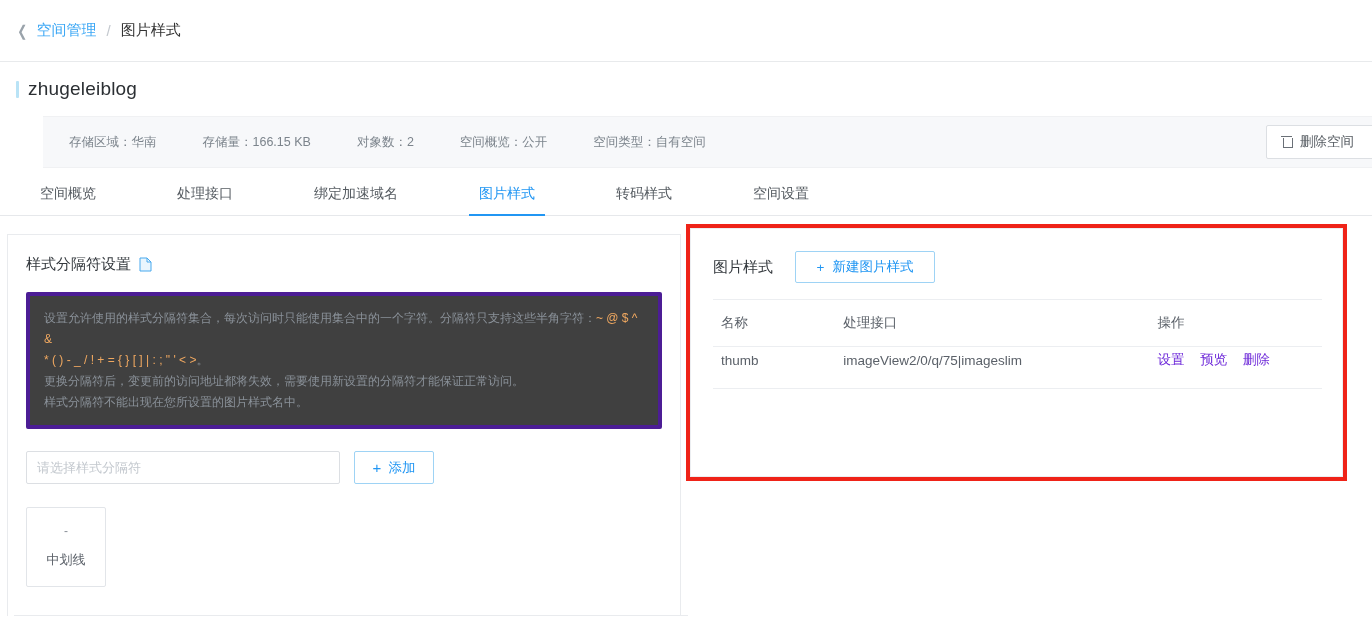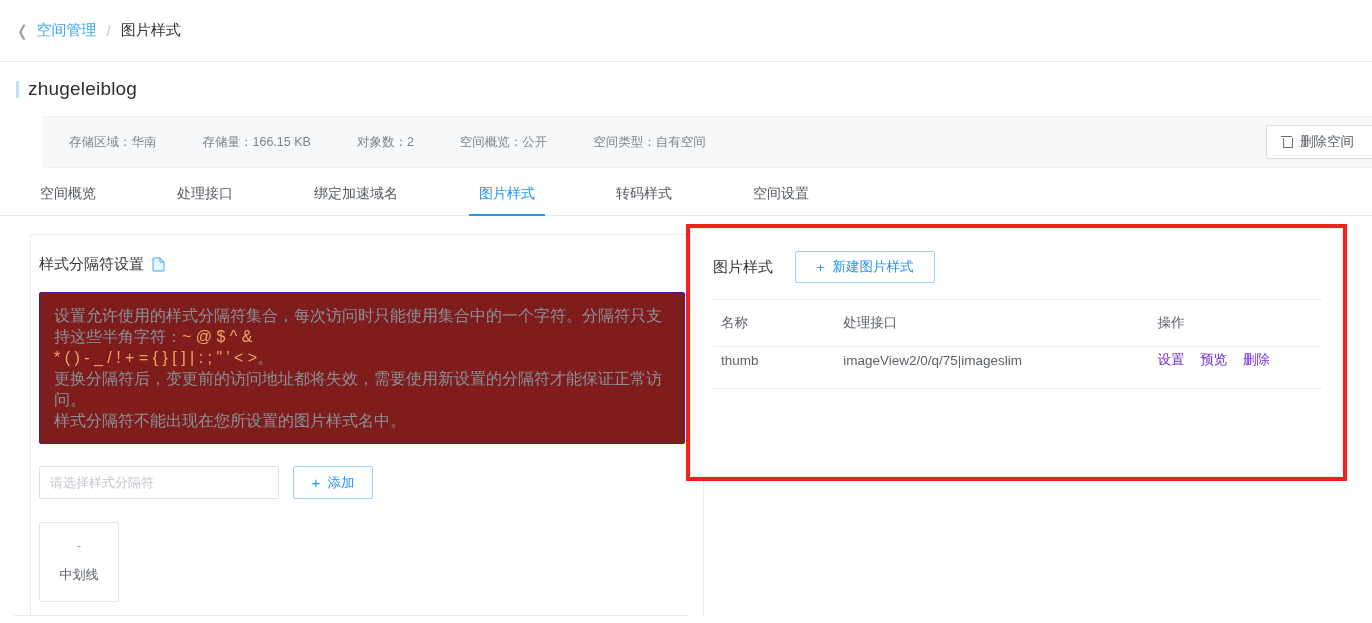--- a/index.html
+++ b/index.html
@@ -120,50 +120,50 @@
     left: 10px; right: 10px; bottom: -1px;
     height: 2px;
     background: #2196f3;
   }
 
   
   .body-area { position: relative; height: 400px; }
 
   .left-panel {
     position: absolute;
-    left: 30px; top: 18px;
+    left: 7px; top: 18px;
     width: 674px;
     height: 382px;
     background: #fff;
     border: 1px solid #e9ebee;
     border-bottom: none;
-    padding: 20px 18px 0 8px;
+    padding: 20px 18px 0 18px;
   }
   .panel-head {
     display: flex; align-items: center; gap: 8px;
     font-size: 15px; color: #33383d;
     margin-bottom: 18px;
   }
   .doc-icon { width: 13px; height: 15px; position: relative; display:inline-block; }
   .doc-icon svg { display:block; }
 
   .notice {
-    background: #7f1d1d;
-    border: 1px solid #4c1d95;
+    background: #404040;
+    border: 4px solid #4c1d95;
     border-radius: 2px;
     padding: 12px 14px;
-    font-size: 16px;
+    font-size: 12px;
     line-height: 21px;
     color: #8a9199;
   }
   .notice .chars { color: #f0a860; }
 
   .sep-row { display: flex; align-items: center; gap: 14px; margin-top: 22px; }
   .sep-input {
-    width: 240px;
+    width: 314px;
     height: 33px;
     border: 1px solid #dcdfe3;
     border-radius: 2px;
     padding: 0 10px;
     font-size: 13px;
     color: #333;
     outline: none;
     font-family: inherit;
     background: #fff;
   }

